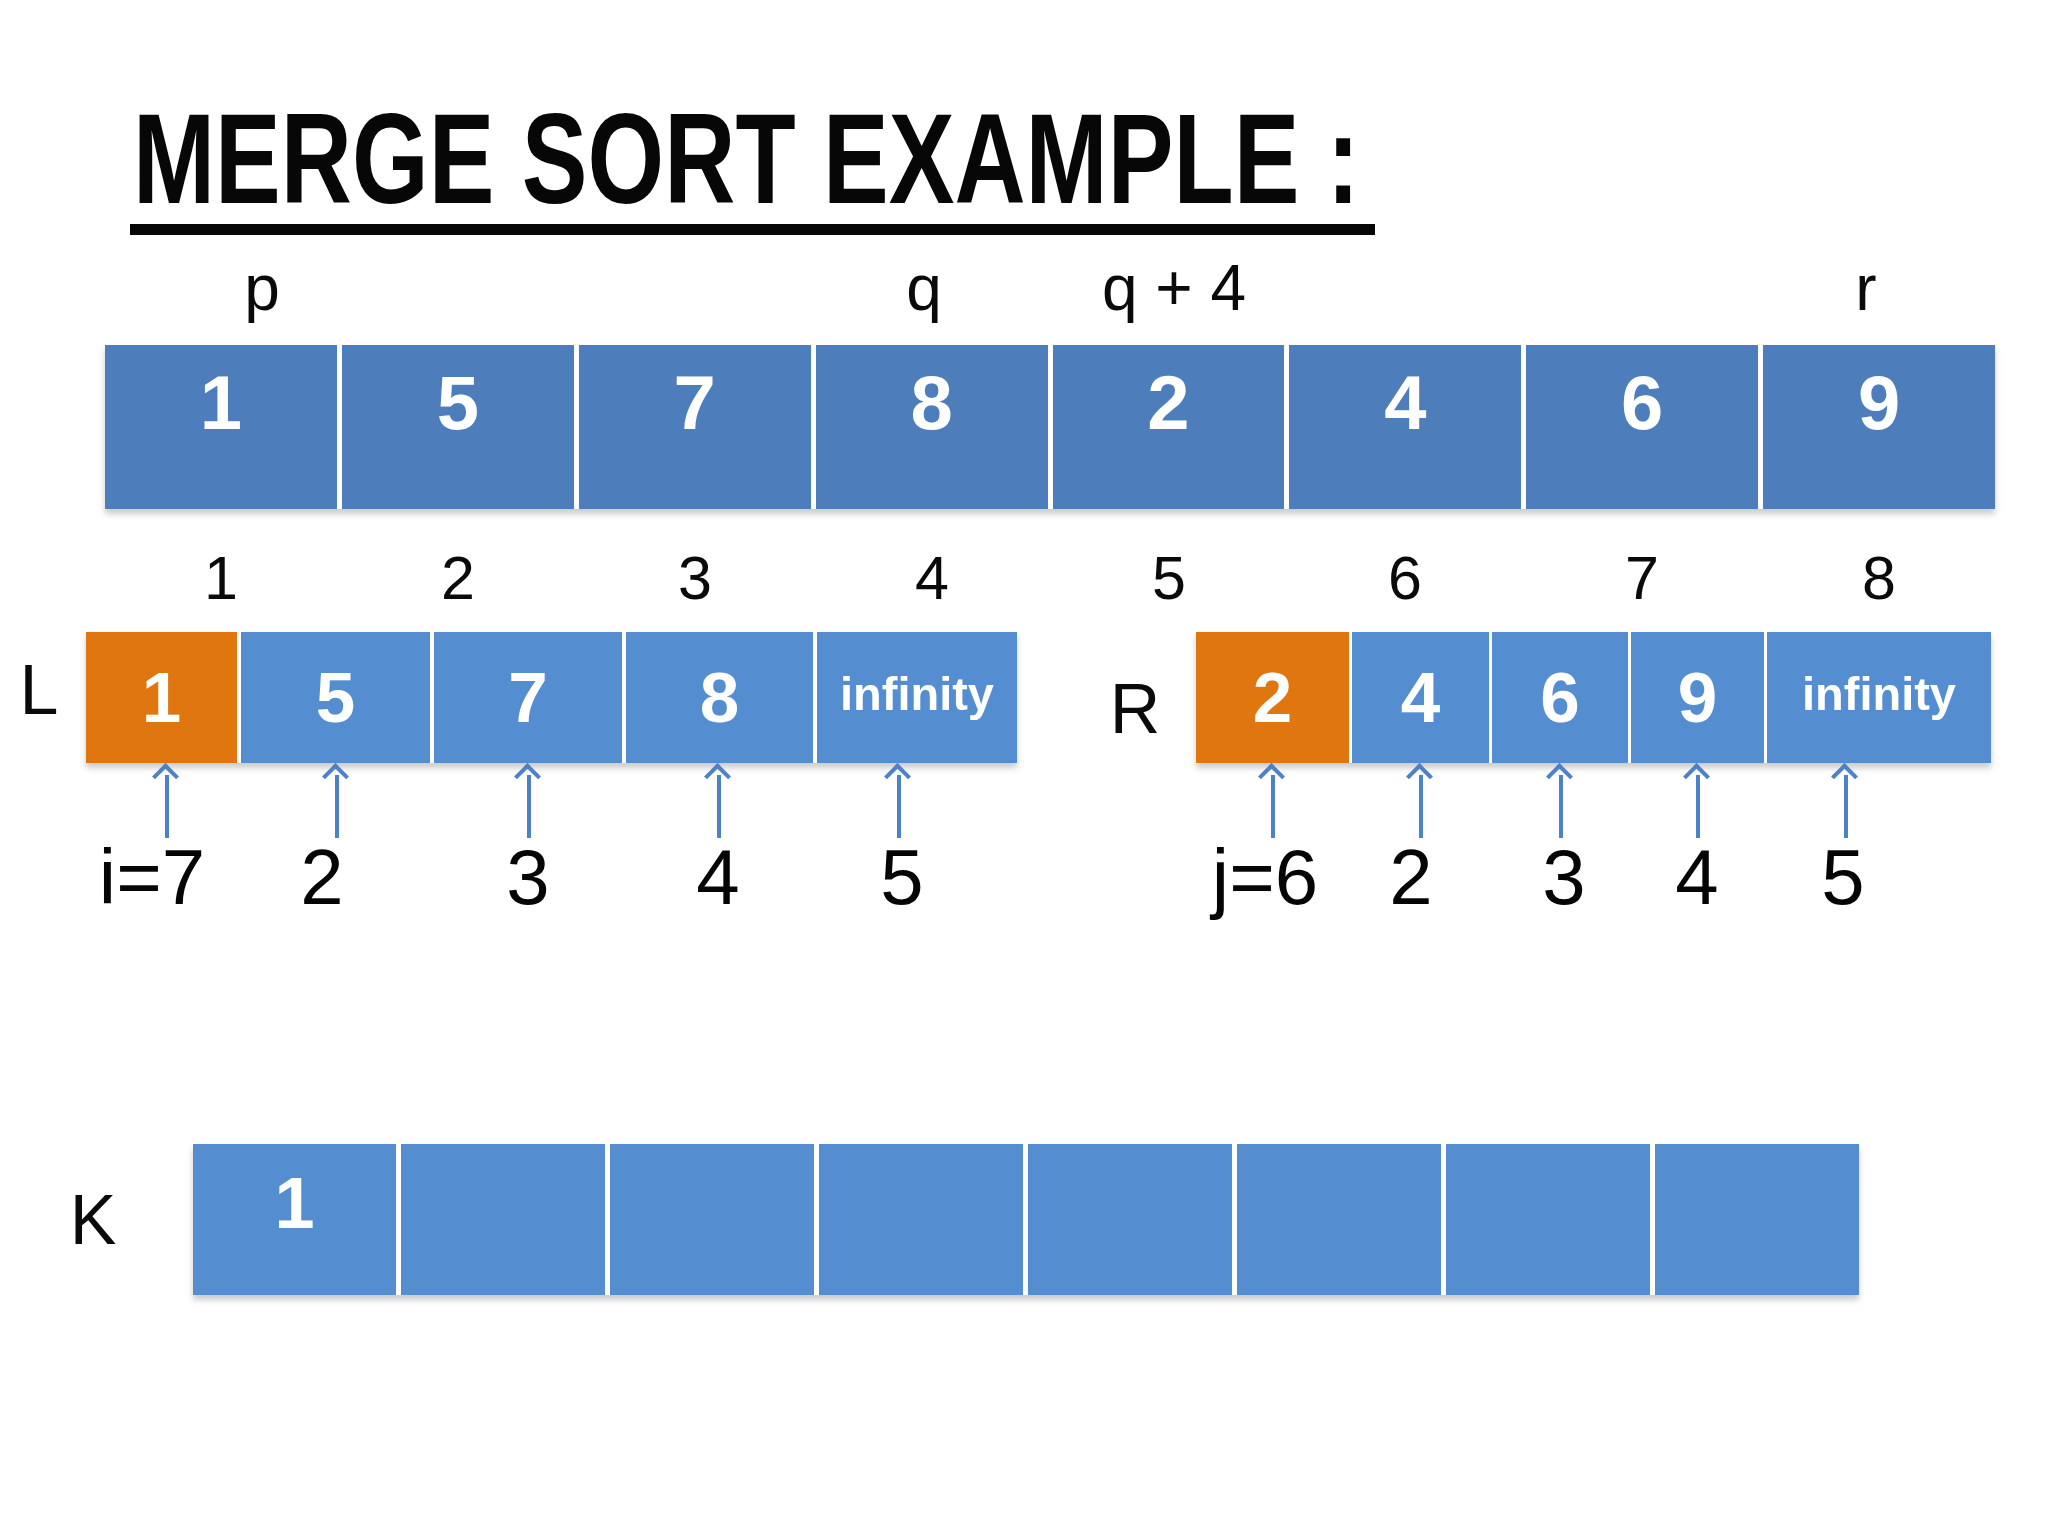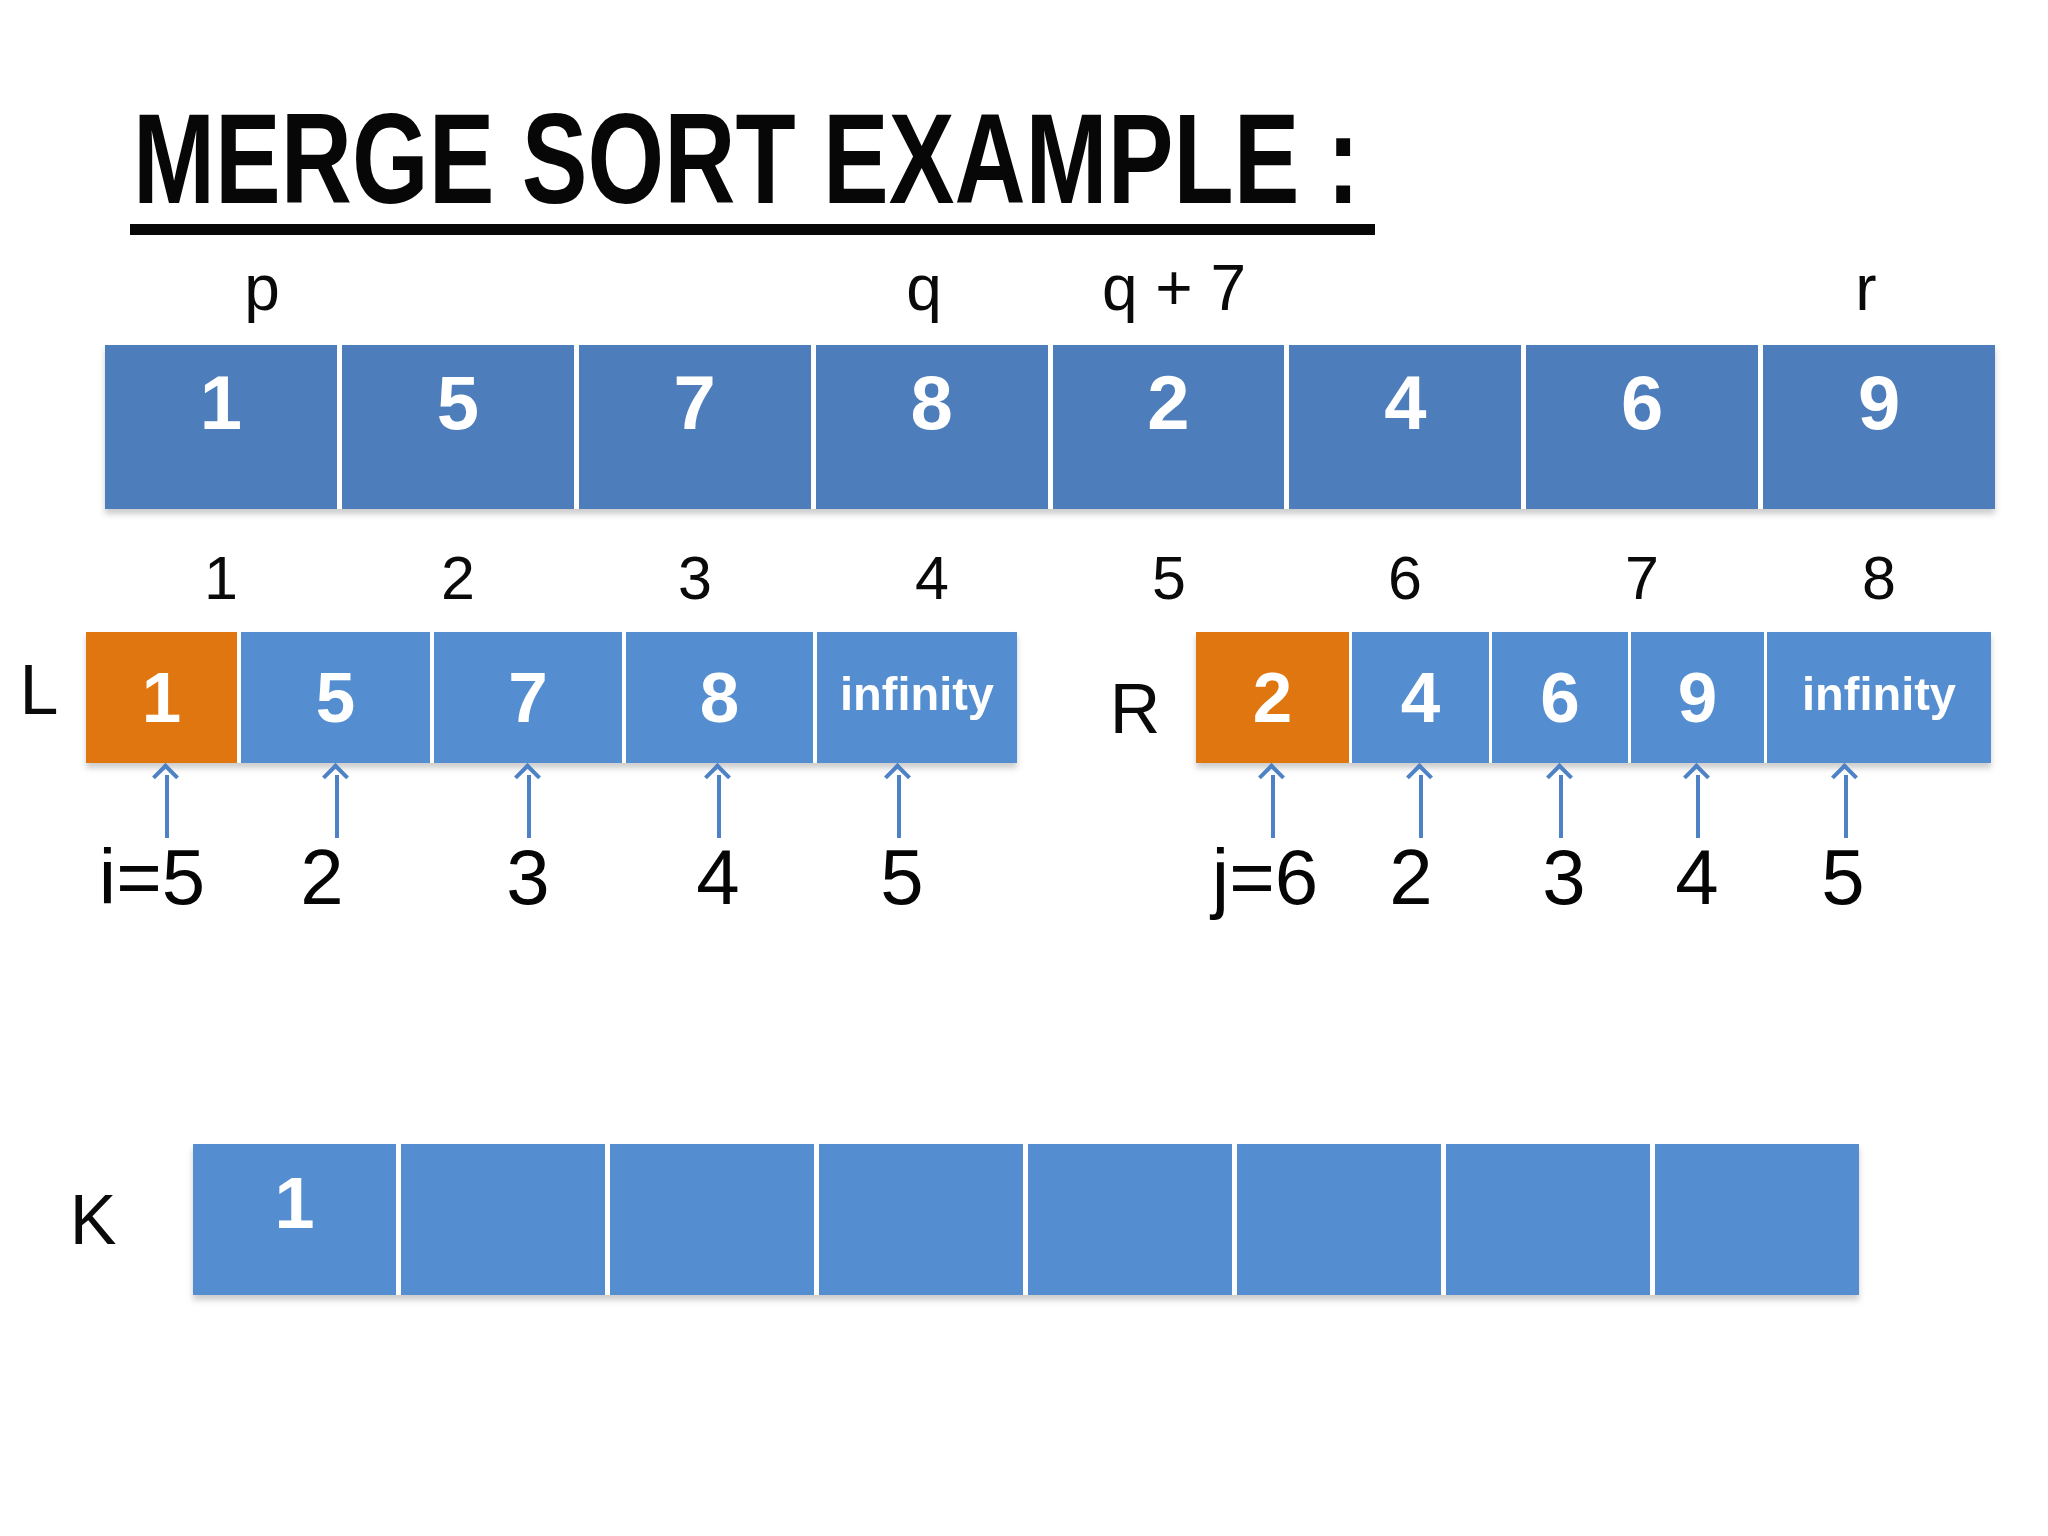--- a/index.html
+++ b/index.html
@@ -58,21 +58,21 @@
 </head>
 <body>
 
 <div class="slide">
 
   <div class="title">MERGE SORT EXAMPLE :</div>
   <div class="title-underline"></div>
 
   <div class="ptr" style="left:262px">p</div>
   <div class="ptr" style="left:924px">q</div>
-  <div class="ptr" style="left:1174px">q + 7</div>
+  <div class="ptr" style="left:1174px">q + 4</div>
   <div class="ptr" style="left:1866px">r</div>
 
   <div class="arr main-arr">
     <div class="cell">1</div>
     <div class="cell">5</div>
     <div class="cell">7</div>
     <div class="cell">8</div>
     <div class="cell">2</div>
     <div class="cell">4</div>
     <div class="cell">6</div>
@@ -141,21 +141,21 @@
     </div>
   <div class="arrow" style="left:1686px">
       <span class="head"></span>
       <span class="stem"></span>
     </div>
   <div class="arrow" style="left:1834px">
       <span class="head"></span>
       <span class="stem"></span>
     </div>
 
-  <div class="plabel" style="left:152px">i=5</div>
+  <div class="plabel" style="left:152px">i=7</div>
   <div class="plabel" style="left:322px">2</div>
   <div class="plabel" style="left:528px">3</div>
   <div class="plabel" style="left:718px">4</div>
   <div class="plabel" style="left:902px">5</div>
 
   <div class="plabel" style="left:1265px">j=6</div>
   <div class="plabel" style="left:1411px">2</div>
   <div class="plabel" style="left:1564px">3</div>
   <div class="plabel" style="left:1697px">4</div>
   <div class="plabel" style="left:1843px">5</div>

